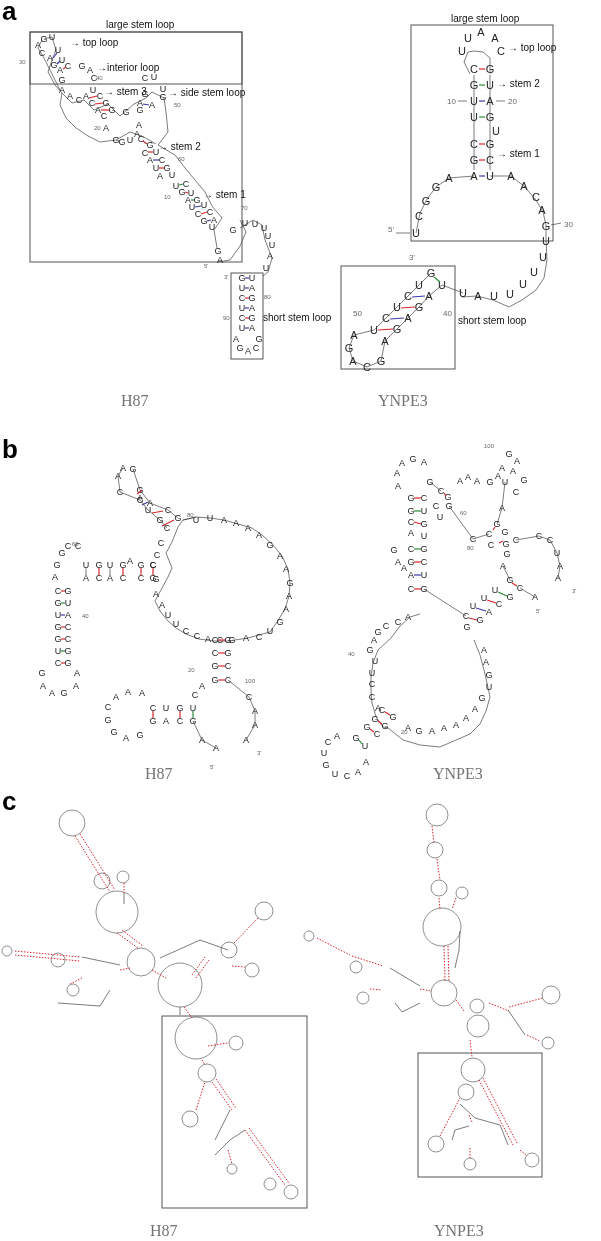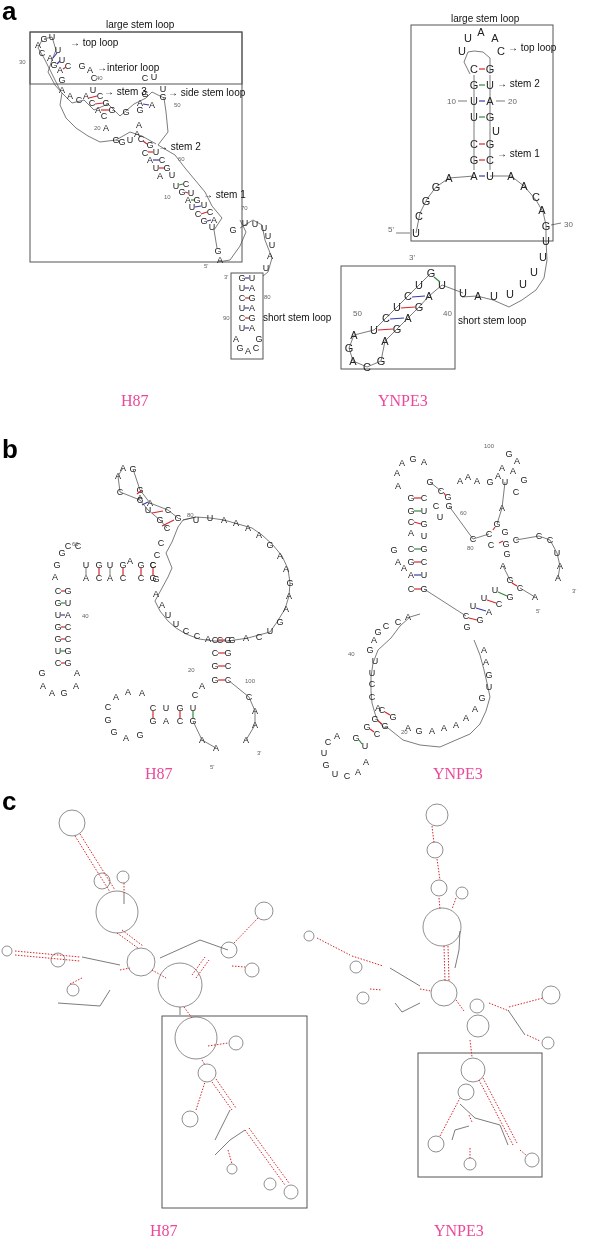--- a/index.html
+++ b/index.html
@@ -1,18 +1,18 @@
 <!DOCTYPE html>
 <html><head>
 <meta charset="utf-8">
 <style>
   html,body{margin:0;padding:0;background:#fff;}
   body{width:601px;height:1241px;position:relative;overflow:hidden;font-family:"Liberation Sans",sans-serif;}
   .panel-label{position:absolute;font-family:"Liberation Sans",sans-serif;font-weight:bold;font-size:26px;color:#000;line-height:1;}
-  .caption{position:absolute;font-family:"Liberation Serif",serif;font-size:16px;color:#ec4899;}
+  .caption{position:absolute;font-family:"Liberation Serif",serif;font-size:16px;color:#737373;}
   svg{position:absolute;left:0;top:0;}
   .nt{font-family:"Liberation Sans",sans-serif;font-size:9px;fill:#222;text-anchor:middle;dominant-baseline:central;}
   .ntb{font-family:"Liberation Sans",sans-serif;font-size:11px;fill:#222;text-anchor:middle;dominant-baseline:central;}
   .num{font-family:"Liberation Sans",sans-serif;font-size:6px;fill:#666;}
   .numb{font-family:"Liberation Sans",sans-serif;font-size:8px;fill:#666;}
   .ann{font-family:"Liberation Sans",sans-serif;font-size:10px;fill:#111;}
   .box{fill:none;stroke:#555;stroke-width:1;}
   .bb{fill:none;stroke:#444;stroke-width:0.7;}
   .bp-r{stroke:#d9262b;stroke-width:1.2;}
   .bp-g{stroke:#2e8b3a;stroke-width:1.2;}

